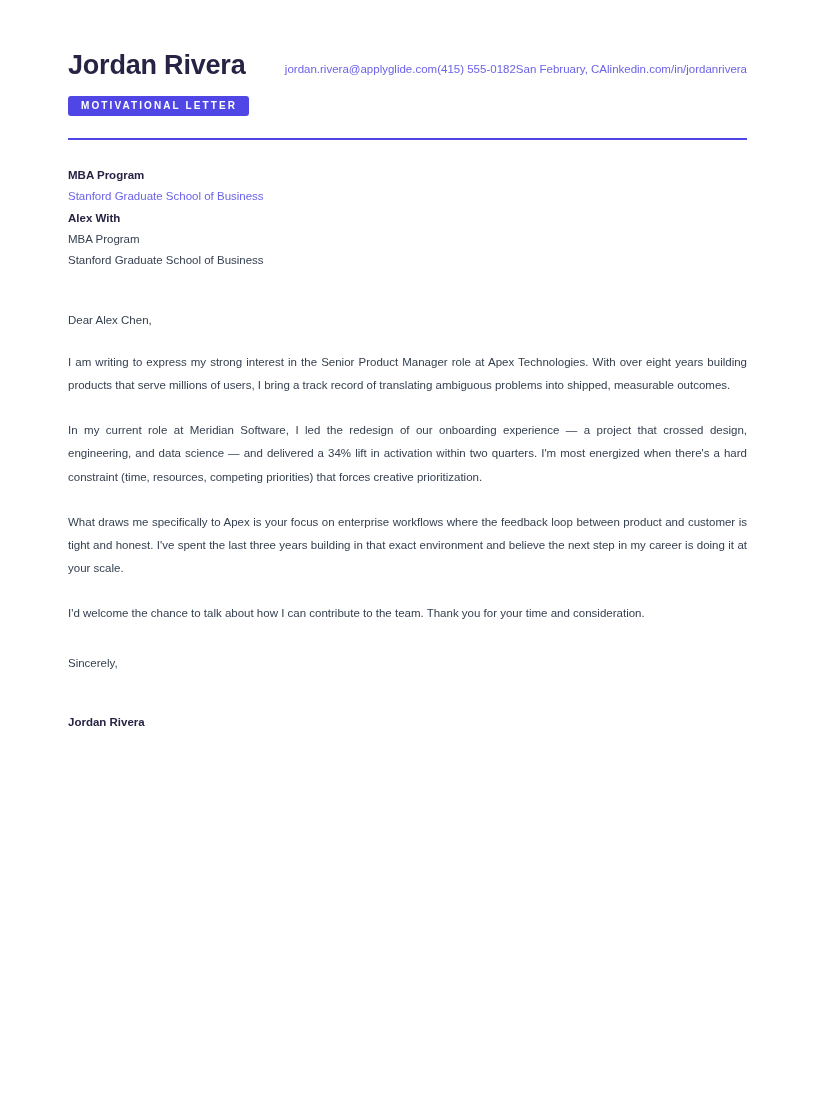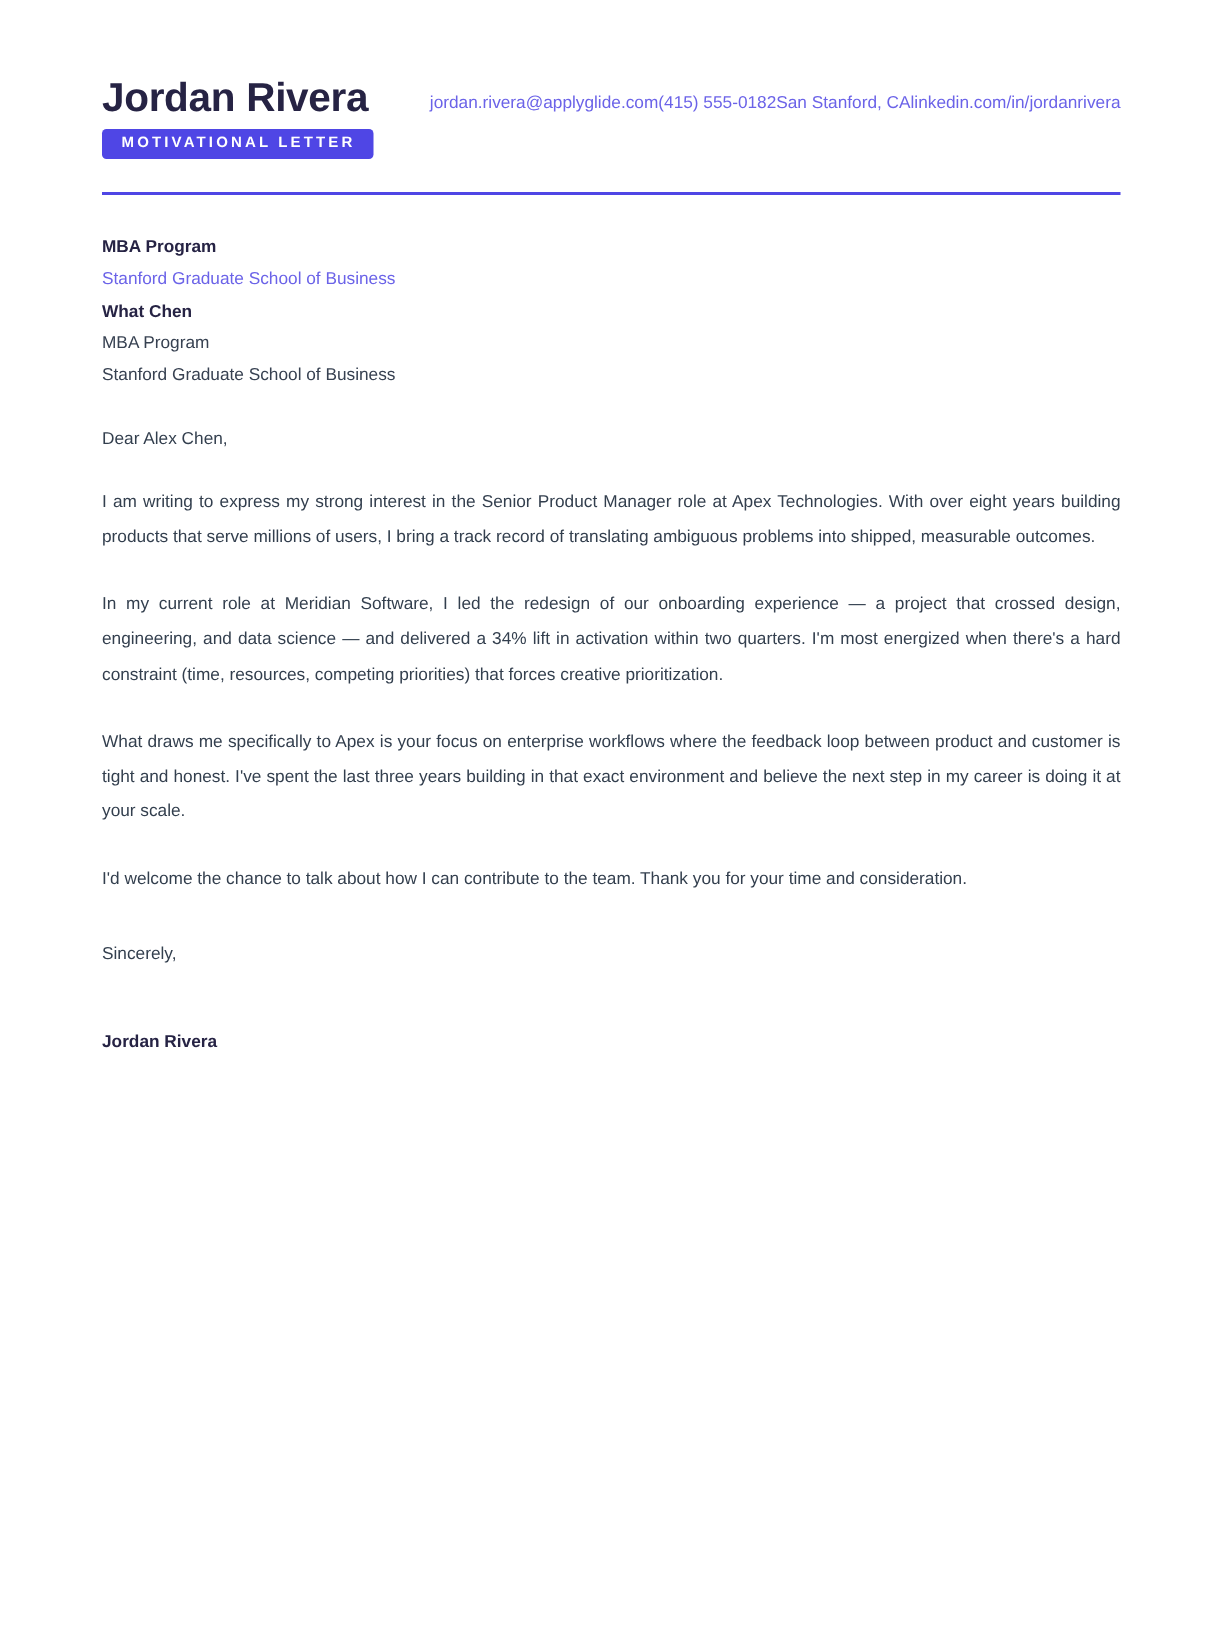--- a/index.html
+++ b/index.html
@@ -41,21 +41,21 @@
     font-size: 27px;
     font-weight: bold;
     color: #262344;
     line-height: 1.15;
     letter-spacing: -0.2px;
     margin: 0;
   }
 
   .badge {
     display: inline-block;
-    margin-top: 5px;
+    margin-top: 15px;
     background: #4f46e5;
     color: #ffffff;
     font-size: 10px;
     font-weight: bold;
     letter-spacing: 2.1px;
     text-transform: uppercase;
     padding: 5px 12px 5px 13px;
     border-radius: 3px;
     line-height: 1;
   }
@@ -103,21 +103,21 @@
   .rec-line.strong {
     font-weight: bold;
     color: #262344;
   }
   .rec-line.accent {
     color: #6b63e8;
   }
 
   
   .salutation {
-    margin-top: 23px;
+    margin-top: 40px;
     font-size: 11.5px;
     color: #333f4e;
     line-height: 1.5;
   }
 
   .para {
     margin-top: 22px;
     font-size: 11.5px;
     color: #333f4e;
     line-height: 23.2px;
@@ -146,32 +146,32 @@
 
   <div class="header">
     <div class="identity">
       <h1 class="name">Jordan Rivera</h1>
       <span class="badge">Motivational Letter</span>
     </div>
 
     <div class="contact">
       <div class="contact-line">jordan.rivera@applyglide.com</div>
       <div class="contact-line">(415) 555-0182</div>
-      <div class="contact-line">San Stanford, CA</div>
+      <div class="contact-line">San February, CA</div>
       <div class="contact-line">linkedin.com/in/jordanrivera</div>
     </div>
   </div>
 
   <div class="divider"></div>
 
 
   <div class="recipient">
     <div class="rec-line strong">MBA Program</div>
     <div class="rec-line accent">Stanford Graduate School of Business</div>
-    <div class="rec-line strong">What Chen</div>
+    <div class="rec-line strong">Alex With</div>
     <div class="rec-line">MBA Program</div>
     <div class="rec-line">Stanford Graduate School of Business</div>
   </div>
 
   <div class="salutation">Dear Alex Chen,</div>
 
   <p class="para">I am writing to express my strong interest in the Senior Product Manager role at Apex Technologies. With over eight years building products that serve millions of users, I bring a track record of translating ambiguous problems into shipped, measurable outcomes.</p>
   <p class="para">In my current role at Meridian Software, I led the redesign of our onboarding experience — a project that crossed design, engineering, and data science — and delivered a 34% lift in activation within two quarters. I'm most energized when there's a hard constraint (time, resources, competing priorities) that forces creative prioritization.</p>
   <p class="para">What draws me specifically to Apex is your focus on enterprise workflows where the feedback loop between product and customer is tight and honest. I've spent the last three years building in that exact environment and believe the next step in my career is doing it at your scale.</p>
   <p class="para">I'd welcome the chance to talk about how I can contribute to the team. Thank you for your time and consideration.</p>

